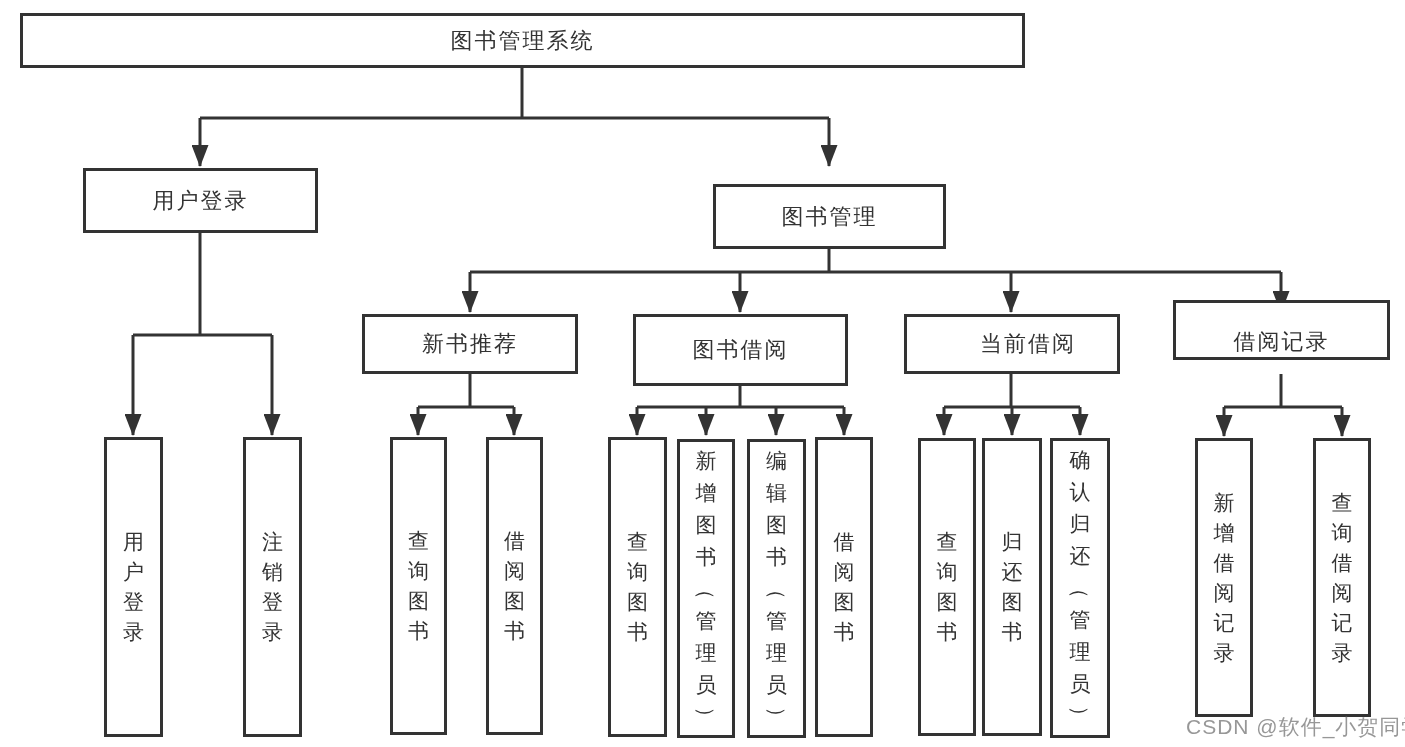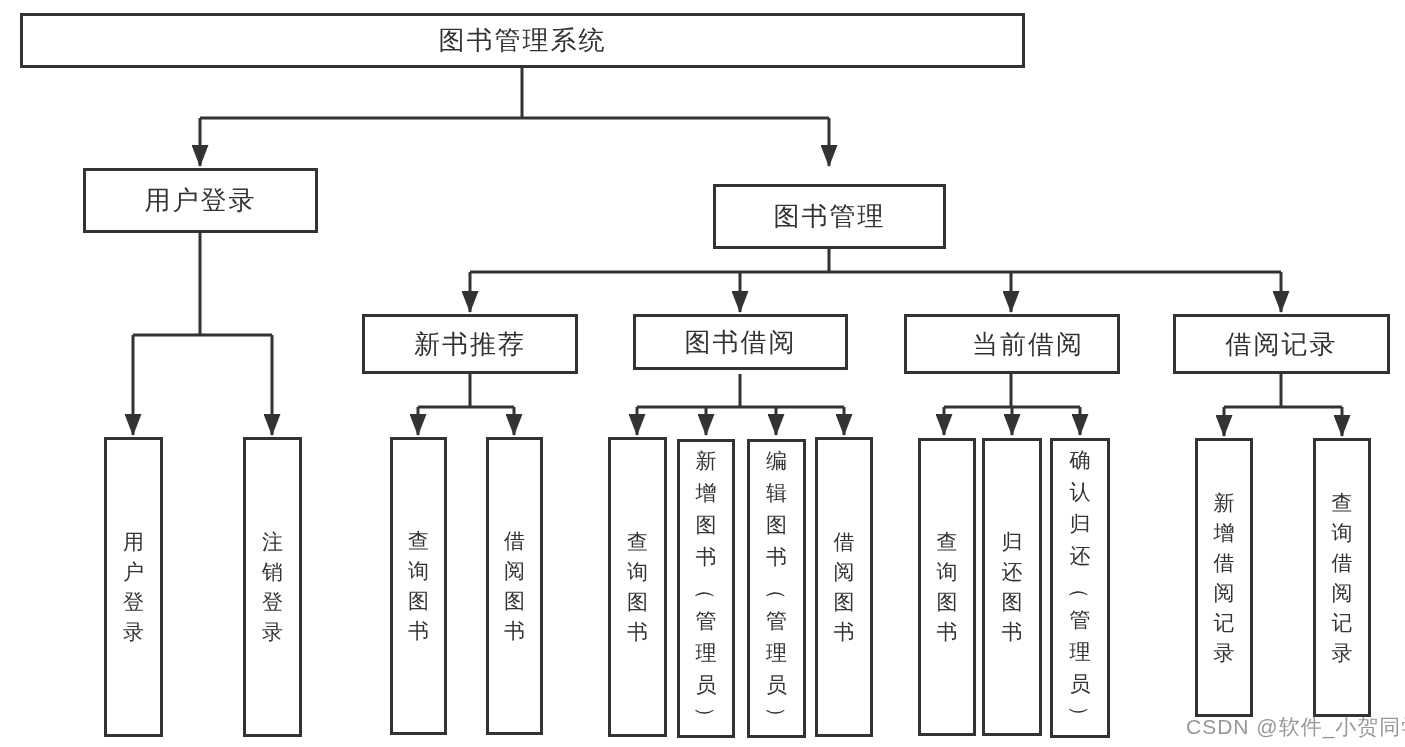--- a/index.html
+++ b/index.html
@@ -6,21 +6,21 @@
   .canvas {
     position:relative; width:1405px; height:747px; background:#ffffff;
     font-family:"Liberation Sans","DejaVu Sans",sans-serif; overflow:hidden;
   }
   .wires { position:absolute; left:0; top:0; width:1405px; height:747px; pointer-events:none; }
   .box {
     position:absolute; background:#ffffff; border:3px solid #333333;
     box-sizing:border-box; display:flex; align-items:center; justify-content:center;
     color:#333333; z-index:2;
   }
-  .hlabel { font-size:26px; letter-spacing:2px; white-space:nowrap; }
+  .hlabel { font-size:22px; letter-spacing:2px; white-space:nowrap; }
   .vbox { flex-direction:column; }
   .vchar { display:block; width:100%; text-align:center; font-size:21px; height:30px; line-height:30px; }
   .tall .vchar { height:32px; line-height:32px; }
   .vchar.rot { transform:rotate(90deg); }
   .watermark {
     position:absolute; left:1186px; top:713px; z-index:6;
     font-size:21px; color:rgba(140,140,140,0.9); letter-spacing:1px; white-space:nowrap;
   }
 </style>
 </head>
@@ -85,27 +85,27 @@
   <div class="box" style="left:83px; top:168px; width:235px; height:65px;">
     <span class="hlabel">用户登录</span>
   </div>
   <div class="box" style="left:713px; top:184px; width:233px; height:65px;">
     <span class="hlabel">图书管理</span>
   </div>
 
   <div class="box" style="left:362px; top:314px; width:216px; height:60px;justify-content:center;">
     <span class="hlabel">新书推荐</span>
   </div>
-  <div class="box" style="left:633px; top:314px; width:215px; height:56px;">
+  <div class="box" style="left:633px; top:314px; width:215px; height:72px;">
     <span class="hlabel">图书借阅</span>
   </div>
   <div class="box" style="left:904px; top:314px; width:216px; height:60px;padding-left:32px;">
     <span class="hlabel">当前借阅</span>
   </div>
-  <div class="box" style="left:1173px; top:314px; width:217px; height:60px;">
+  <div class="box" style="left:1173px; top:300px; width:217px; height:60px;align-items:flex-end;">
     <span class="hlabel">借阅记录</span>
   </div>
 
   <div class="box vbox" style="left:104px; top:437px; width:59px; height:300px;">
       <span class="vchar">用</span>
       <span class="vchar">户</span>
       <span class="vchar">登</span>
       <span class="vchar">录</span>
     </div>
   <div class="box vbox" style="left:243px; top:437px; width:59px; height:300px;">

